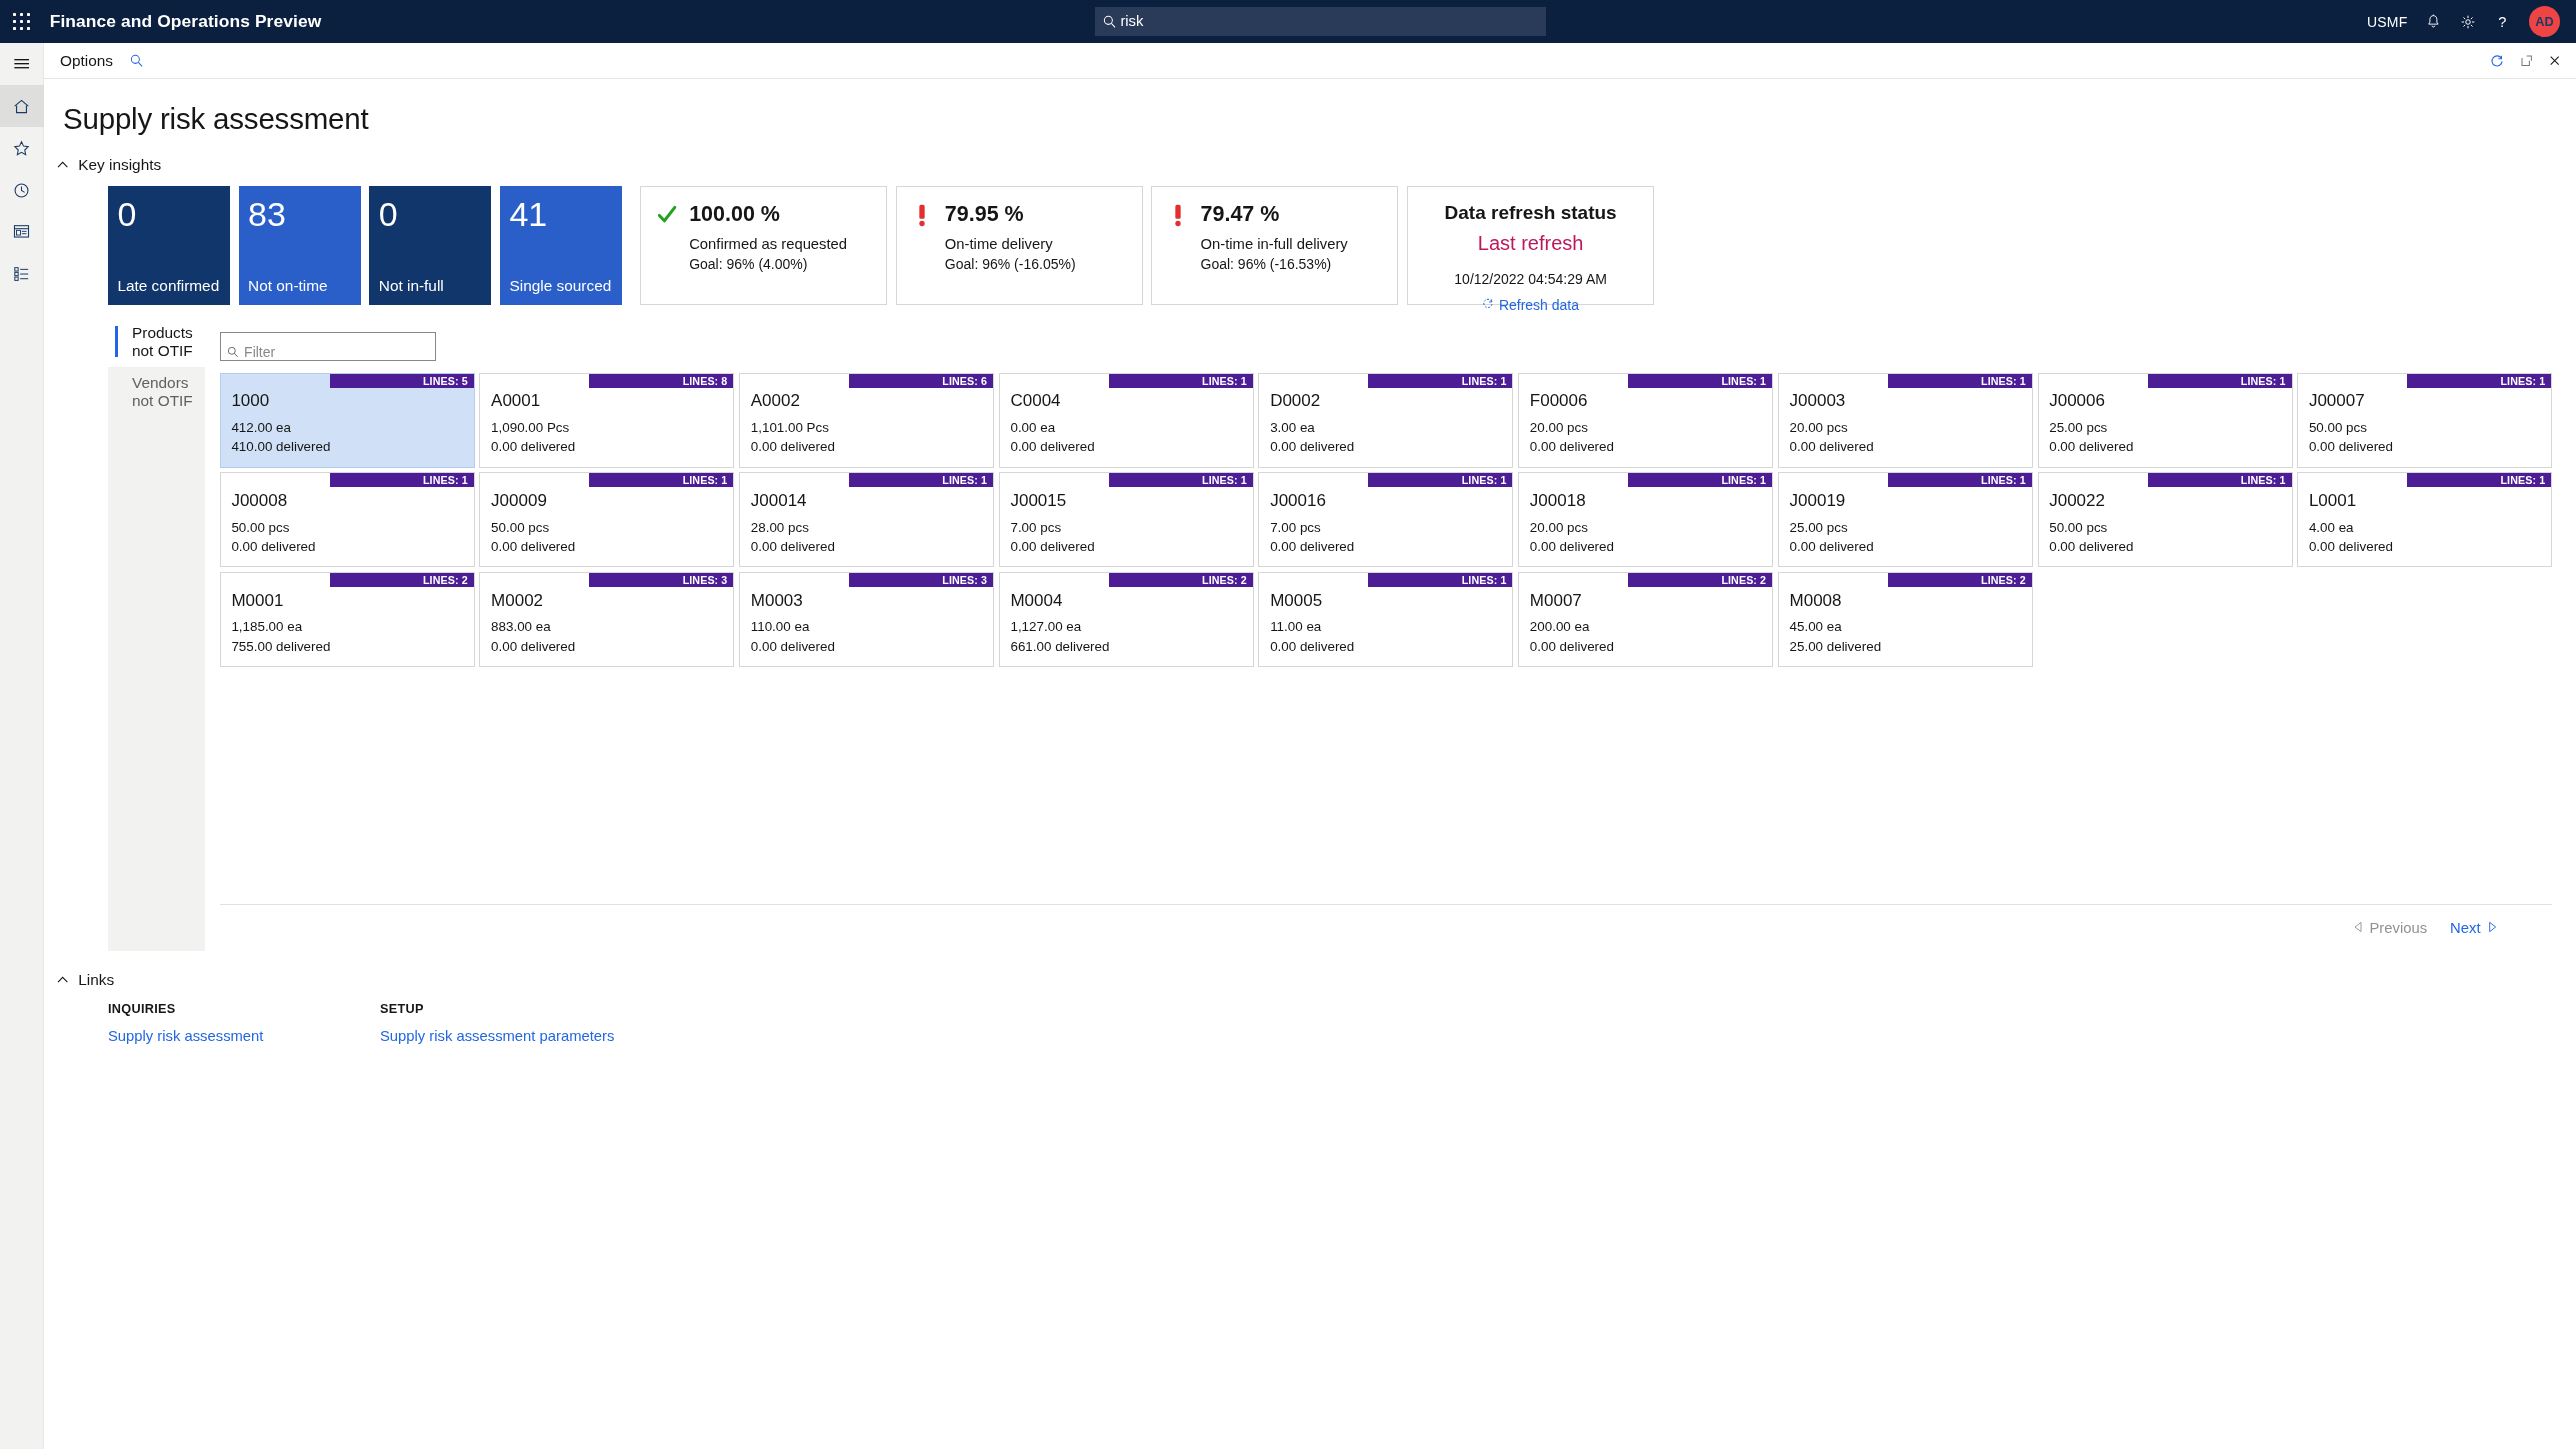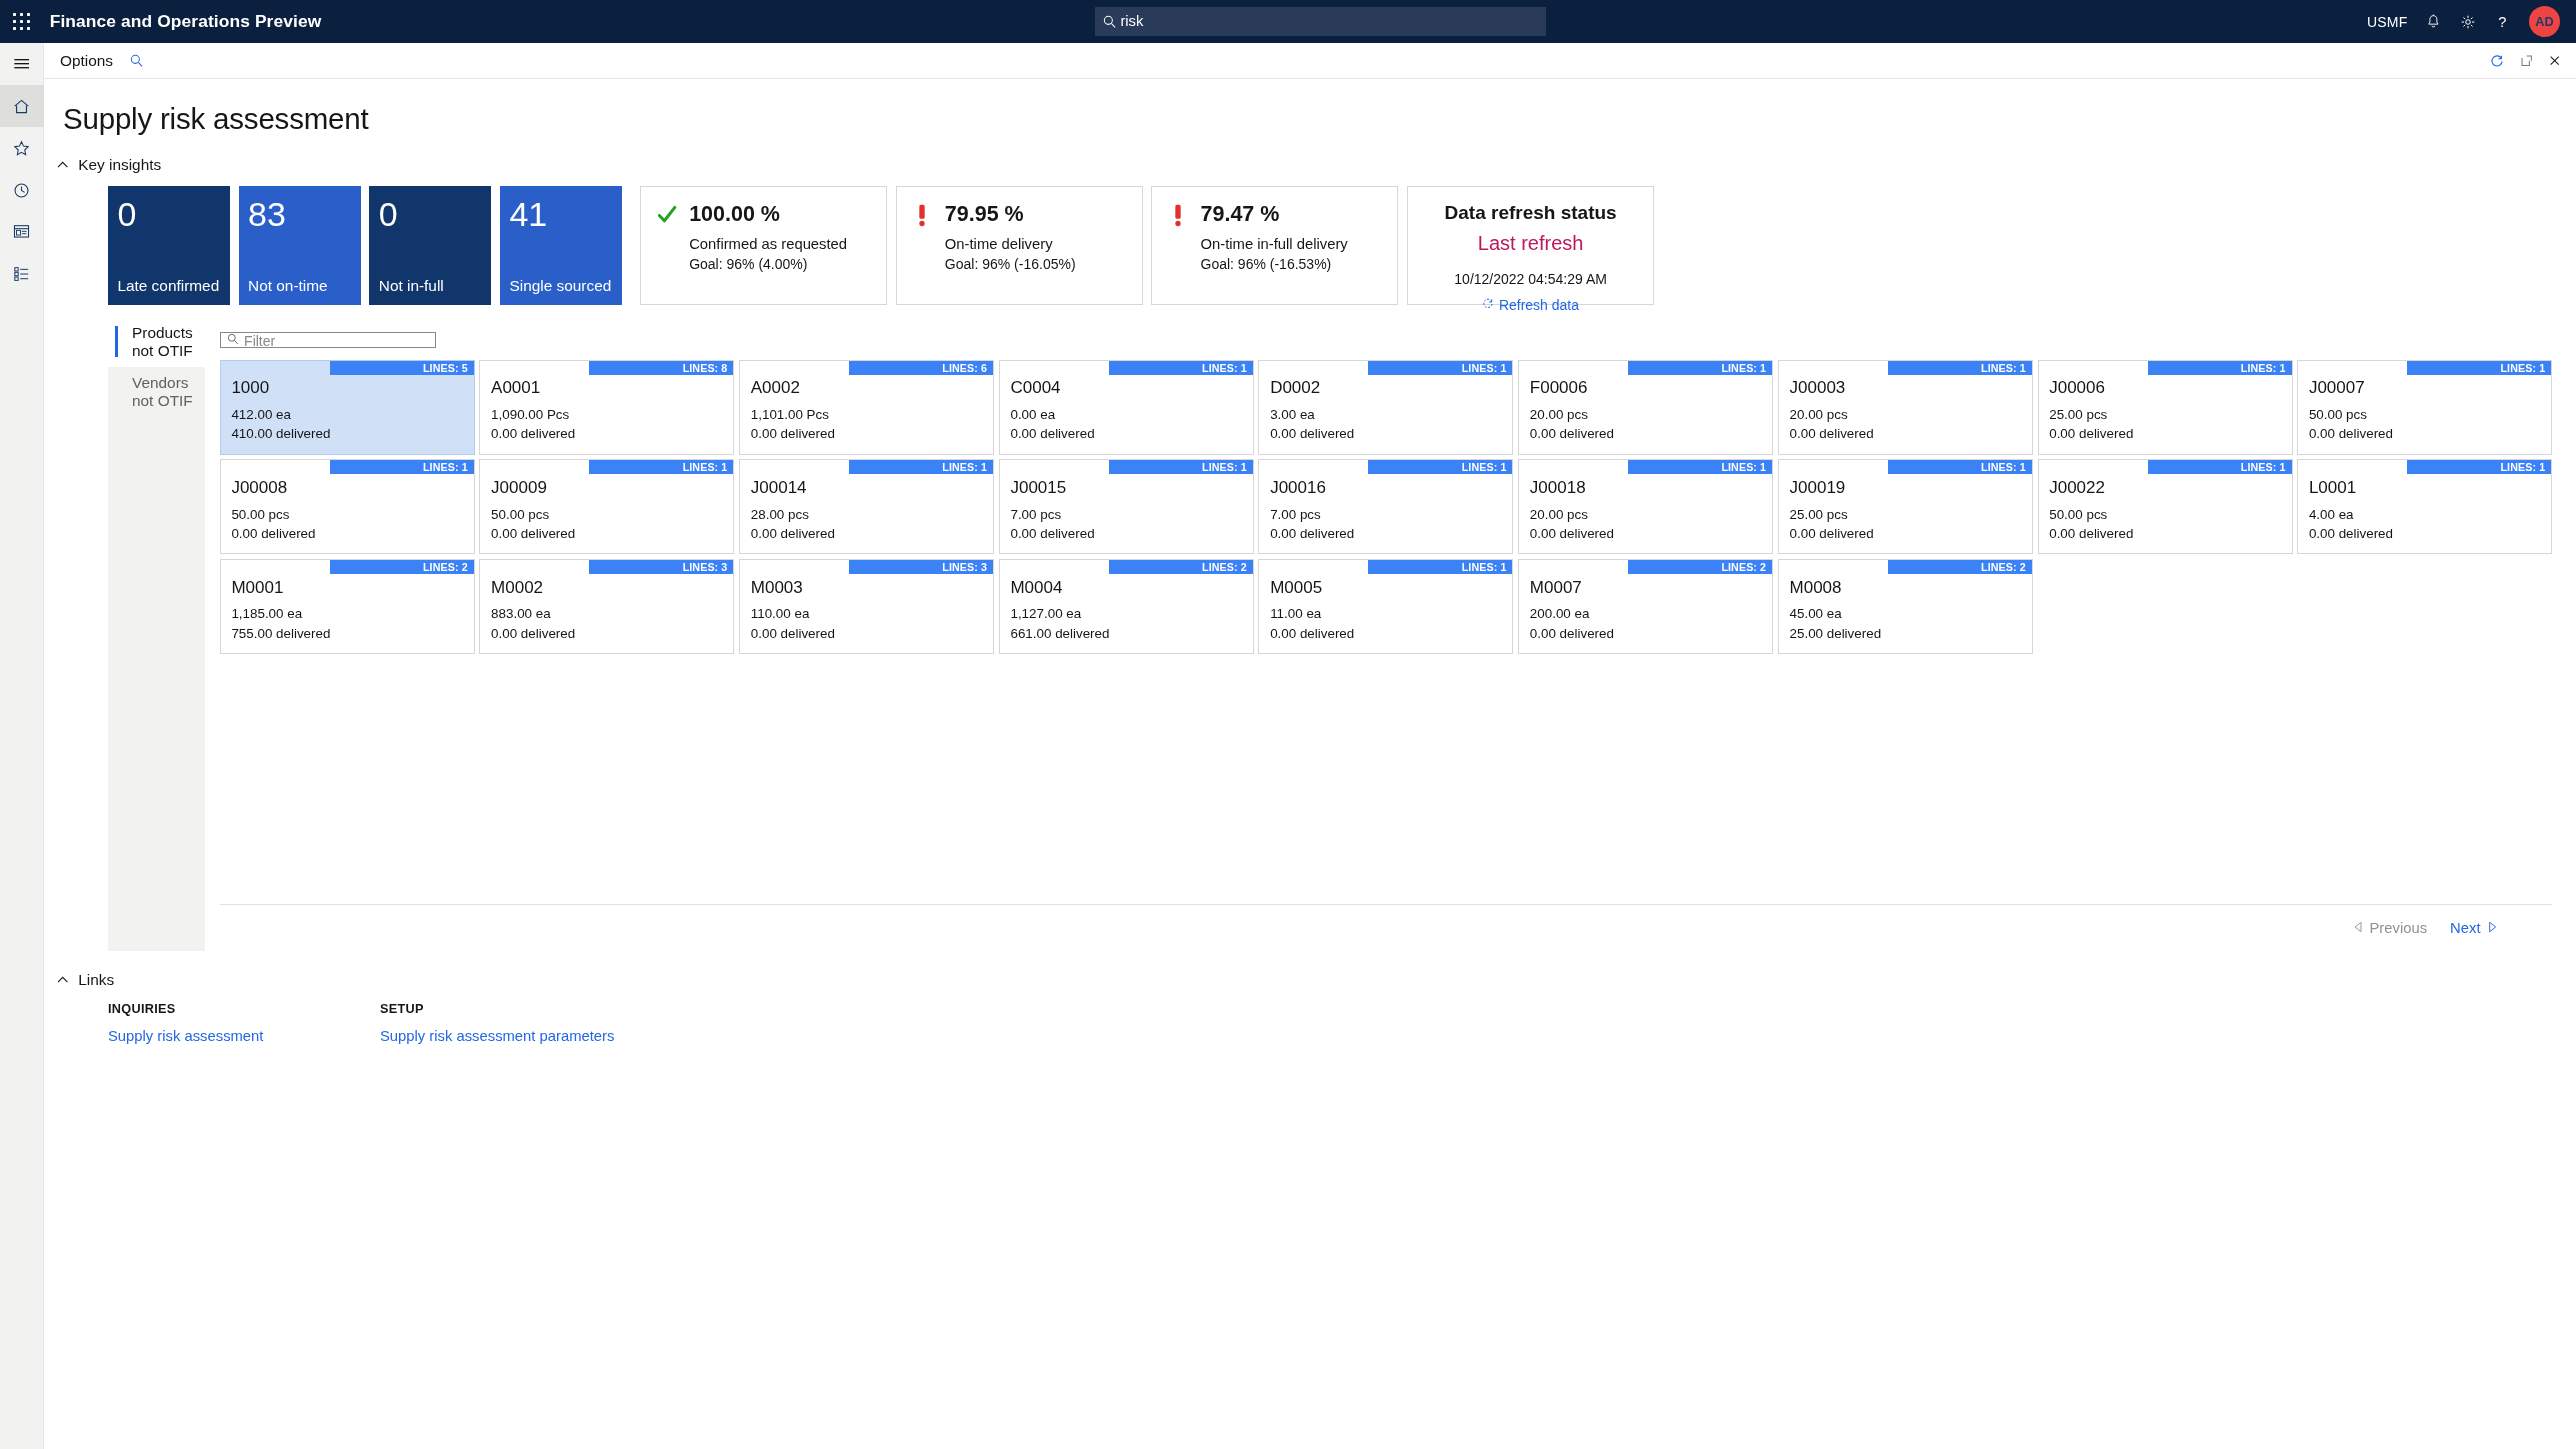--- a/index.html
+++ b/index.html
@@ -190,23 +190,23 @@
     width: 3.4px; height: 31px; background: #2266e3;
   }
   .dpanel {
     flex: 1; height: 634px;
     background: #ffffff;
     display: flex; flex-direction: column;
     padding: 0 14.8px;
   }
   .filterbox {
     margin: 14.8px 0 0 0;
-    width: 216px; height: 16px;
+    width: 216px; height: 29px;
     border: 0.7px solid #8a8886; background: #ffffff;
-    display: flex; align-items: flex-start; padding: 0 6.7px;
+    display: flex; align-items: flex-end; padding: 0 6.7px;
   }
   .filterbox .ph { font-size: 14px; color: #8a8886; margin-left: 4.7px; }
 
   .cardgrid {
     margin-top: 12px;
     display: grid;
     grid-template-columns: repeat(9, 255px);
     gap: 0px 4.7px;
     align-content: start;
   }
@@ -216,21 +216,21 @@
     background: #ffffff;
     position: relative;
     margin-bottom: 4.7px;
     padding: 17.4px 10.7px 0 10.7px;
     cursor: pointer;
   }
   .pcard.selected { background: #cfe0f7; border-color: #b4cdee; }
   .pcard .lines {
     position: absolute; top: 0; right: 0;
     height: 14px; width: 144px;
-    background: #3b82f6; color: #ffffff;
+    background: #4c1d95; color: #ffffff;
     font-size: 10.7px; font-weight: 600;
     display: flex; align-items: center; justify-content: flex-end;
     padding-right: 6px; letter-spacing: 0.1px;
   }
   .pcard .pid { font-size: 17px; color: #161616; margin-bottom: 6.7px; }
   .pcard .qty { font-size: 13.4px; color: #161616; line-height: 1.45; }
 
   .pager {
     margin-top: auto;
     border-top: 0.7px solid #e1e1e1;

